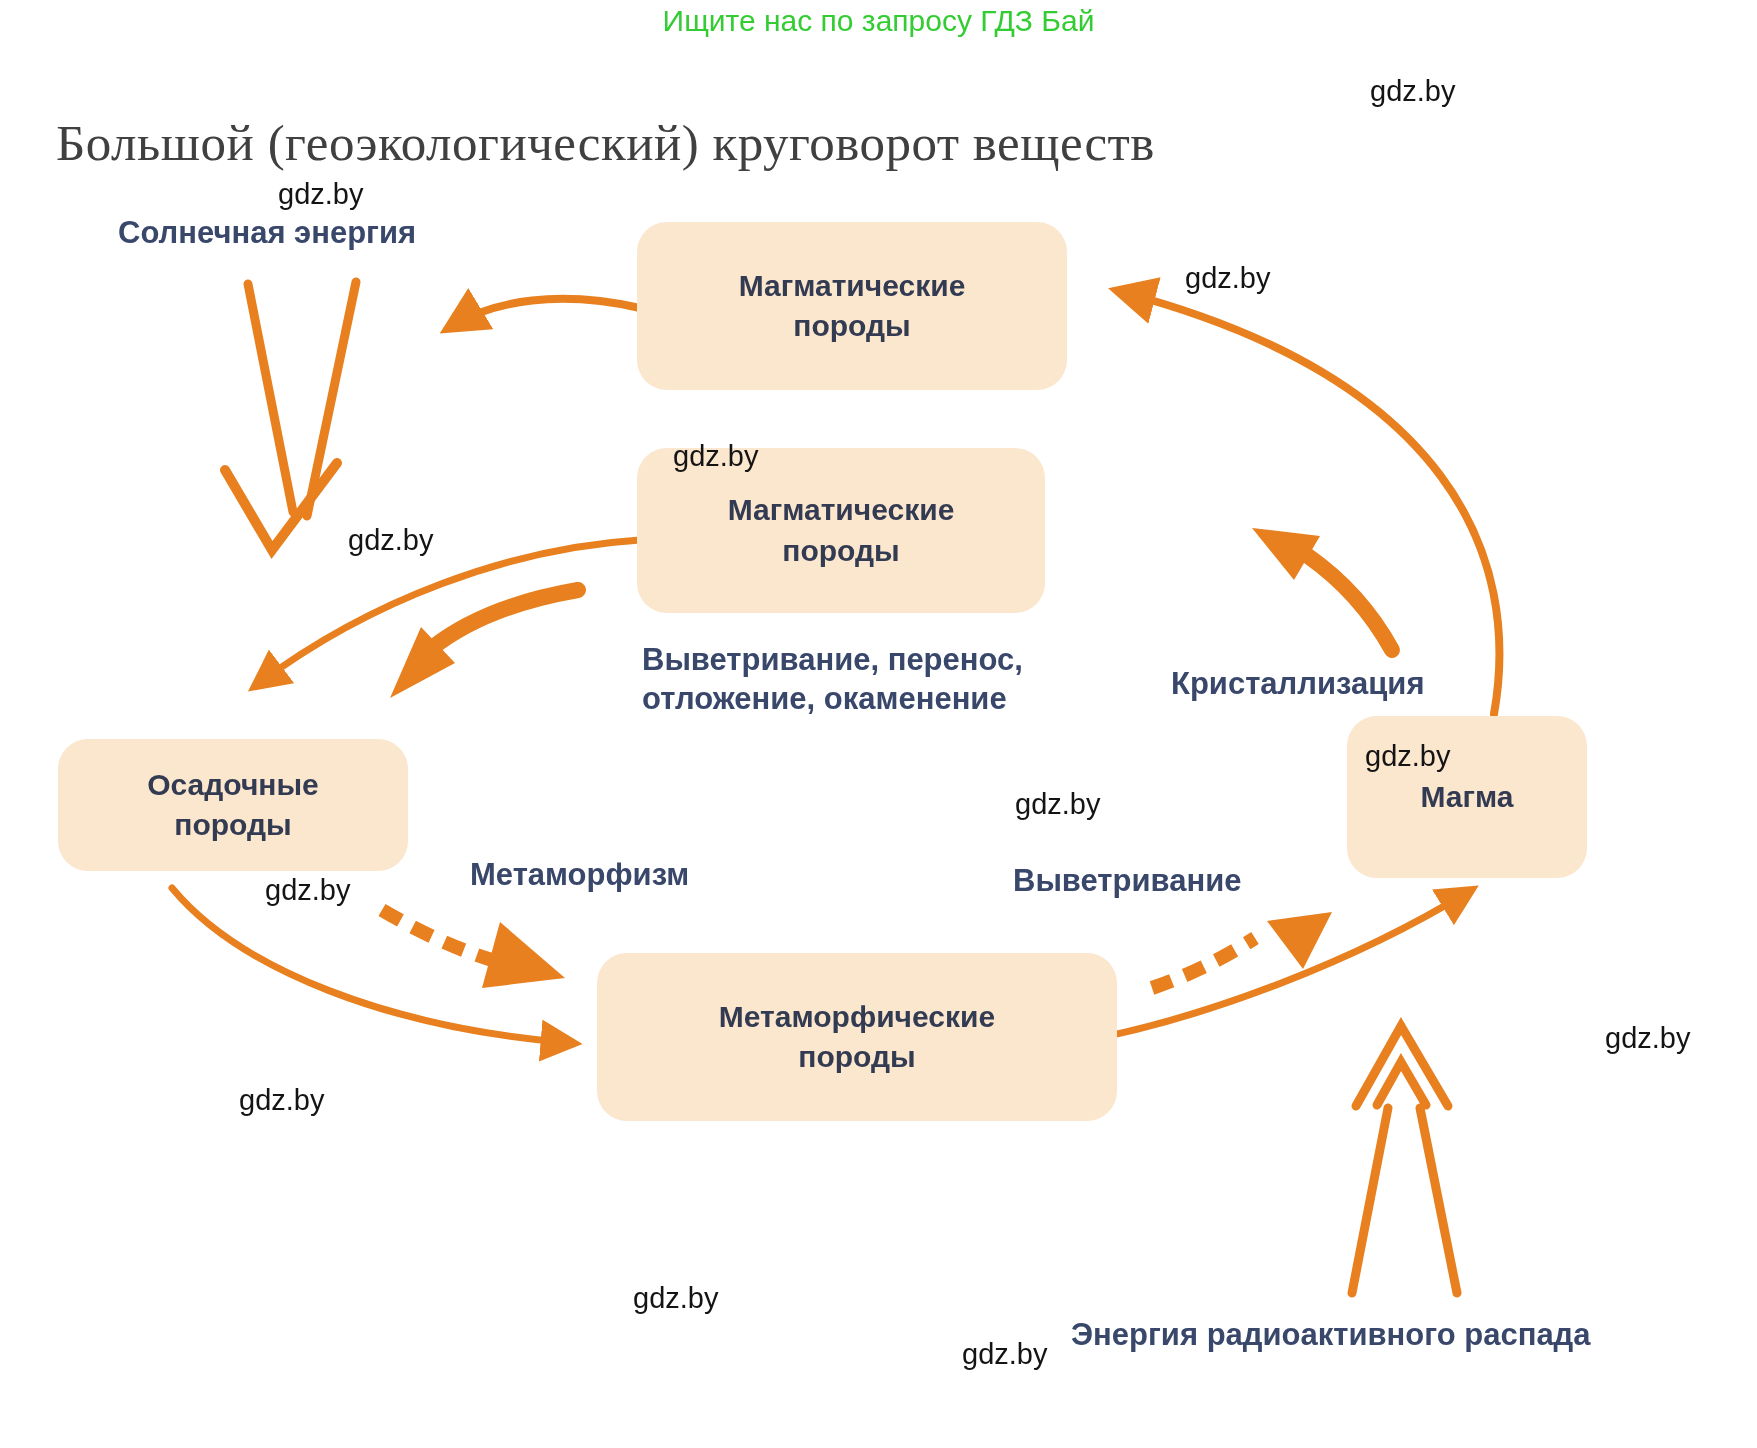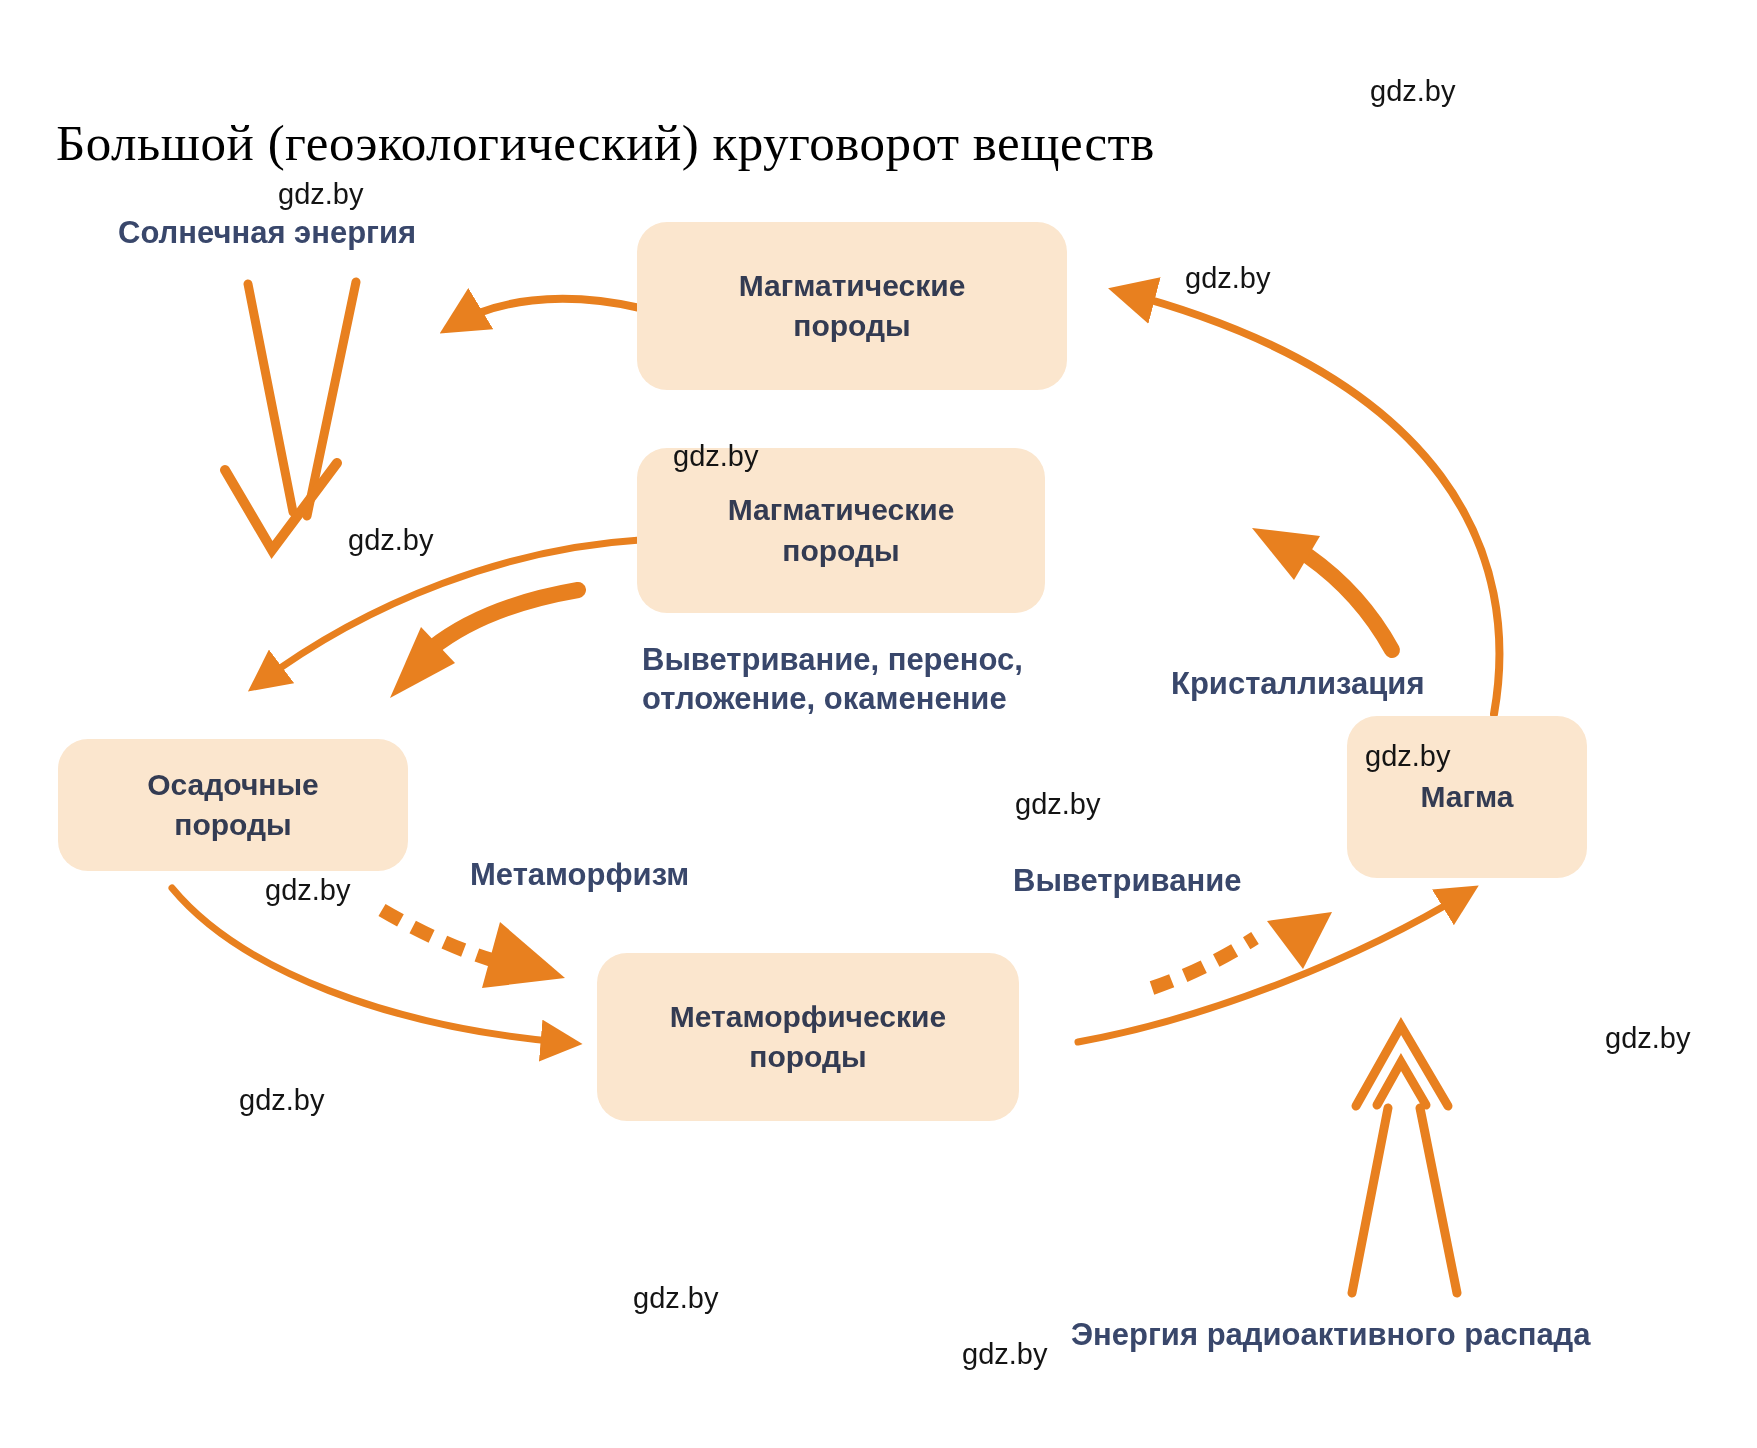--- a/index.html
+++ b/index.html
@@ -2,47 +2,48 @@
 <html><head>
 <meta charset="utf-8">
 <style>
   html,body{margin:0;padding:0;background:#ffffff;}
   .stage{position:relative;width:1757px;height:1448px;background:#ffffff;
          font-family:"Liberation Sans",sans-serif;overflow:hidden;}
   .promo{position:absolute;left:0;right:0;top:4px;text-align:center;
          color:#33cc33;font-size:30px;font-weight:500;}
   .title{position:absolute;left:56px;top:80px;width:1350px;
          font-family:"Liberation Serif",serif;font-weight:400;
-         font-size:51px;color:#000000;letter-spacing:0.5px;}
+         font-size:51px;color:#404040;letter-spacing:0.5px;}
   svg.arrows{position:absolute;left:0;top:0;width:1757px;height:1448px;}
   .node{position:absolute;background:#FBE6CE;color:#333B52;display:flex;
         align-items:center;justify-content:center;text-align:center;
         font-weight:700;font-size:30px;line-height:1.35;white-space:pre-line;border-radius:30px;}
   #node-magmatic-top{left:637px;top:222px;width:430px;height:168px;}
   #node-magmatic-mid{left:637px;top:448px;width:408px;height:165px;}
   #node-sedimentary{left:58px;top:723px;width:350px;height:132px;margin-top:16px;}
-  #node-metamorphic{left:597px;top:953px;width:422px;height:168px;}
+  #node-metamorphic{left:597px;top:953px;width:520px;height:168px;}
   #node-magma{left:1347px;top:716px;width:240px;height:162px;}
   .lbl{position:absolute;color:#39476B;font-weight:700;font-size:31px;
        white-space:pre-line;line-height:1.25;}
   #lbl-solar{left:118px;top:214px;}
   #lbl-weathering{left:642px;top:641px;}
   #lbl-crystallization{left:1171px;top:653px;margin-top:12px;}
   #lbl-metamorphism{left:470px;top:856px;}
   #lbl-remelting{left:1013px;top:862px;}
   #lbl-radioactive{left:1071px;top:1316px;}
   .wm{position:absolute;color:#141414;font-size:29px;font-weight:400;}
   .footer{position:absolute;left:0;right:0;top:1402px;text-align:center;
           color:#4B0E82;font-size:29px;font-weight:500;white-space:pre;}
 </style>
 </head>
 <body>
 
 <div class="stage">
 
+  <div class="promo">Ищите нас по запросу ГДЗ Бай</div>
   <h1 class="title">Большой (геоэкологический) круговорот веществ</h1>
 
   <svg class="arrows" viewBox="0 0 1757 1448">
     <defs>
       <marker id="ah" viewBox="0 0 10 10" refX="7" refY="5" markerWidth="6" markerHeight="6" orient="auto">
         <path d="M0,0 L10,5 L0,10 z" fill="#E8801F"></path>
       </marker>
     </defs>
 
     <g stroke="#E8801F" fill="none" stroke-linecap="round">

